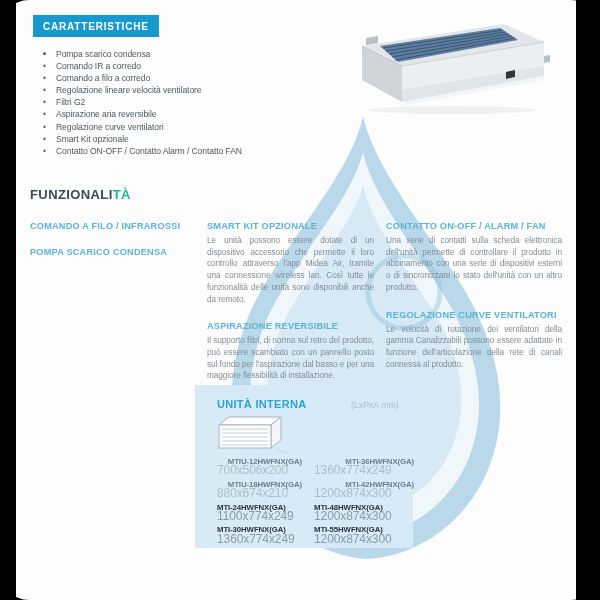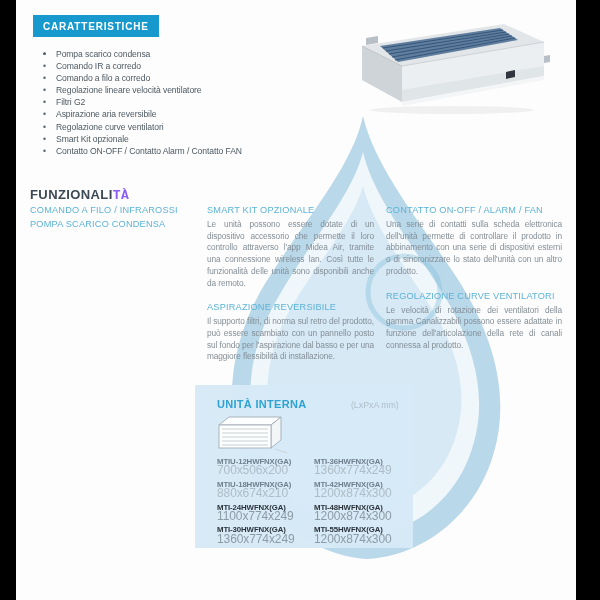--- a/index.html
+++ b/index.html
@@ -1,63 +1,63 @@
 <!DOCTYPE html>
 <html><head>
 <meta charset="utf-8">
 <style>
   html,body{margin:0;padding:0;background:#000;}
   #stage{position:relative;width:600px;height:600px;background:#000;overflow:hidden;
-         font-family:"Liberation Sans", sans-serif;}
+         font-family:"Liberation Sans", sans-serif;border-radius:29px;}
   #paper{position:absolute;left:16px;top:0;width:560px;height:600px;background:#fdfdfd;}
   #watermark{position:absolute;left:0;top:0;z-index:1;pointer-events:none;}
   .layer{position:absolute;z-index:2;}
 
   
   .badge{left:33px;top:15px;background:#1899ce;color:#fff;font-weight:bold;
          font-size:10px;letter-spacing:.8px;padding:6px 10px 5px 10px;}
 
   
   .features{left:42px;top:48px;width:330px;}
   .feat{position:relative;padding-left:14px;font-size:8.6px;line-height:12.1px;
         color:#4d5962;letter-spacing:-.1px;}
   .feat .dot{position:absolute;left:1px;top:0;color:#5a646c;font-size:8.6px;}
 
   
   .photo{left:352px;top:20px;width:200px;height:96px;}
 
   
   .func-title{left:30px;top:187px;font-size:13px;font-weight:bold;letter-spacing:.4px;
               color:#3c4954;}
-  .func-title .accent{color:#8b5cf6;font-family:Liberation Mono, monospace;}
+  .func-title .accent{color:#14b8a6;}
   .cols{left:0;top:205px;width:600px;height:175px;}
   .col{position:absolute;top:0;}
   .col1{left:30px;width:167px;}
   .col2{left:207px;width:167px;}
   .col3{left:386px;width:176px;}
-  .sec-h{color:#5cb3d6;font-size:9.2px;font-weight:normal;letter-spacing:.2px;
-         margin:0 0 4px 0;}
+  .sec-h{color:#5cb3d6;font-size:9.2px;font-weight:bold;letter-spacing:.2px;
+         margin:16px 0 4px 0;}
   .sec-b{color:#858f97;font-size:8.3px;line-height:11.7px;text-align:justify;
          letter-spacing:-.1px;margin:0 0 13px 0;}
 
   
   .panel{left:195px;top:385px;width:218px;height:163px;background:rgba(215,234,246,.93);}
   .panel-title{position:absolute;left:22px;top:9px;white-space:nowrap;}
   .panel-title .t{color:#2ea3d2;font-weight:bold;font-size:11px;letter-spacing:.3px;}
   .panel-title .s{color:#aebfca;font-size:8.8px;margin-left:40px;}
   .unit-draw{position:absolute;left:20px;top:28px;}
   .tcols{position:absolute;top:72px;left:0;width:218px;}
   .tcol{position:absolute;top:0;}
   .tcolL{left:22px;width:85px;}
   .tcolR{left:119px;width:100px;}
   .entry{margin-bottom:4px;}
   .entry .model{font-size:7.8px;font-weight:bold;color:#2b343c;line-height:9.4px;
                 letter-spacing:-.1px;}
   .entry .size{font-size:12px;color:#8d9ba5;line-height:9.4px;letter-spacing:-.1px;}
-  .entry.muted .model{color:#6d7f8b;}
+  .entry.muted .model{color:#6d7f8b;text-align:right;}
   .entry.muted .size{color:#aebdc6;}
 </style>
 </head>
 <body>
 
 <div id="stage">
   <div id="paper"></div>
 
   <svg id="watermark" width="600" height="600" viewBox="0 0 600 600">
     <path d="M363 116 C352 168 303 222 266 282 C234 334 222 396 241 452 C263 518 314 556 367 559 C424 556 477 514 494 452 C511 394 492 332 457 278 C421 223 375 168 363 116 Z" fill="#b9d8ea"></path>

